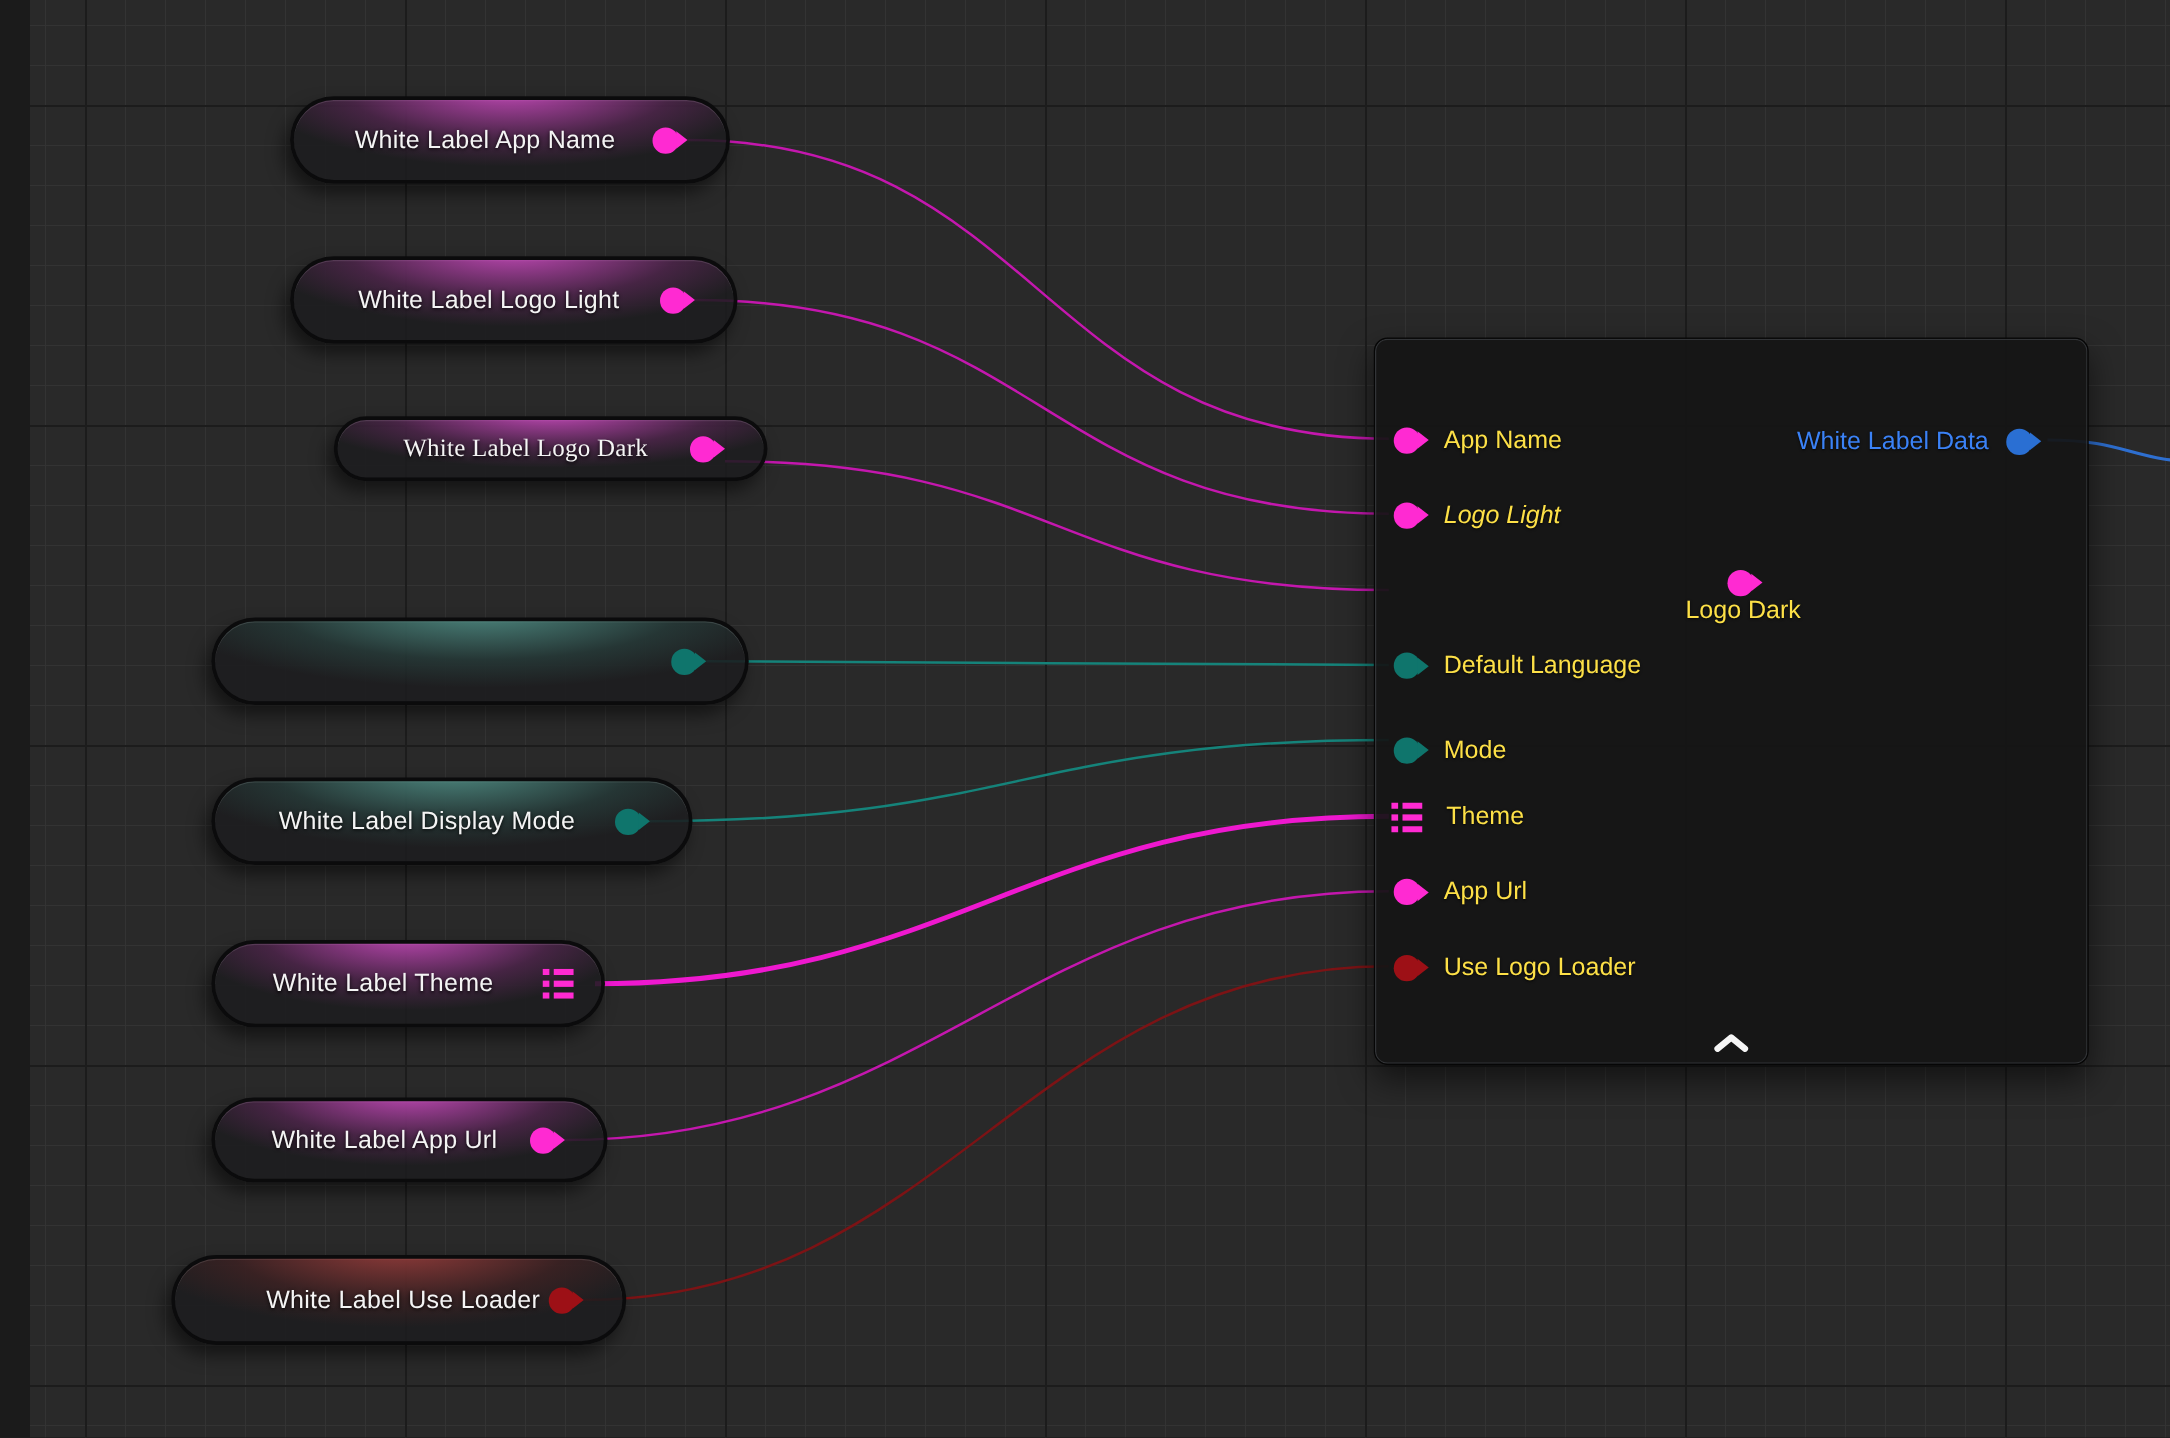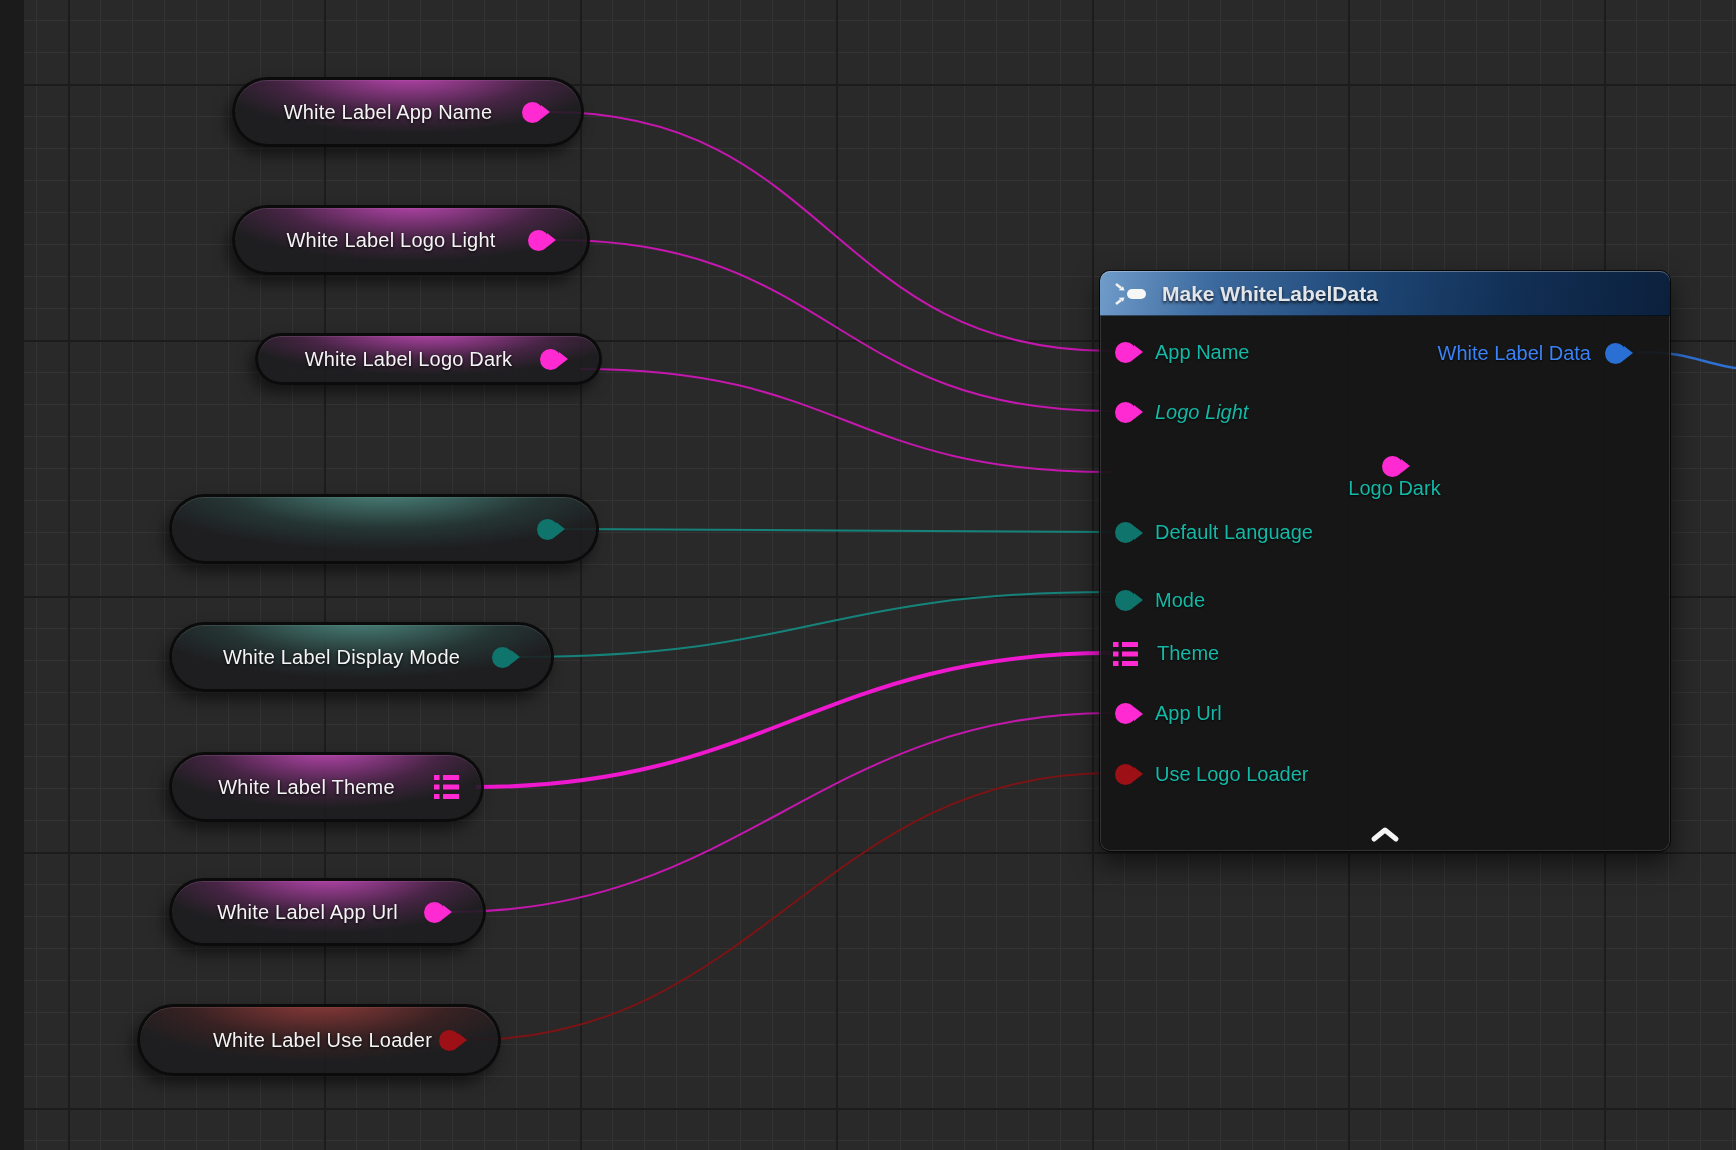--- a/index.html
+++ b/index.html
@@ -50,21 +50,21 @@
   .mhead{
     height:45px;border-radius:10px 10px 0 0;
     background:linear-gradient(100deg,#6f9cc9 0%,#3c699e 20%,#1d4573 48%,#112e53 74%,#0b203c 100%);
     box-shadow:inset 0 1px 0 rgba(255,255,255,.3), inset 0 -1px 0 rgba(0,0,0,.5);
     display:flex;align-items:center;gap:12px;padding:0 14px;box-sizing:border-box;
   }
   .mtitle{color:#e2e6ea;font-size:21px;font-weight:bold;text-shadow:0 2px 3px rgba(0,0,0,.75);white-space:nowrap;}
   .mrow{position:absolute;left:0;right:0;height:34px;display:flex;align-items:center;}
   .mrow .pin{position:relative;flex:0 0 auto;margin-left:15px;}
   .mrow .struct-ico{margin-left:13px;flex:0 0 auto;}
-  .mlabel{margin-left:19px;color:#14b8a6;font-size:20px;text-shadow:0 1px 2px rgba(0,0,0,.8);white-space:nowrap;}
+  .mlabel{margin-left:19px;color:#fde047;font-size:20px;text-shadow:0 1px 2px rgba(0,0,0,.8);white-space:nowrap;}
   .orow{position:absolute;top:65px;right:0;height:34px;display:flex;align-items:center;justify-content:flex-end;}
   .olabel{color:#3b82f6;font-size:20px;margin-right:14px;text-shadow:0 1px 2px rgba(0,0,0,.8);white-space:nowrap;}
   .orow .pin{position:relative;margin-right:44px;}
   .collapse{
     position:absolute;left:50%;bottom:6px;transform:translateX(-50%);
     background:none;border:none;padding:2px 6px;cursor:pointer;line-height:0;
   }
 </style>
 </head>
 <body>
@@ -86,21 +86,21 @@
       <div class="getter" style="left: 208px; top: 77px; width: 352px; height: 70px; border-radius: 35px;">
         <div class="glow" style="background: radial-gradient(82% 135% at 50% -14%, rgba(208, 76, 196, 0.92) 0%, rgba(148, 48, 138, 0.34) 46%, transparent 72%);"></div>
         <span class="glabel">White Label App Name</span>
         <span class="pin" style="--c: #ff2ad2;"></span>
       </div>
       <div class="getter" style="left: 208px; top: 205px; width: 358px; height: 70px; border-radius: 35px;">
         <div class="glow" style="background: radial-gradient(82% 135% at 50% -14%, rgba(208, 76, 196, 0.92) 0%, rgba(148, 48, 138, 0.34) 46%, transparent 72%);"></div>
         <span class="glabel">White Label Logo Light</span>
         <span class="pin" style="--c: #ff2ad2;"></span>
       </div>
-      <div class="getter" style="left: 231px; top: 333px; width: 347px; height: 52px; border-radius: 35px;">
+      <div class="getter" style="left: 243px; top: 333px; width: 347px; height: 52px; border-radius: 35px; font-family: Liberation Serif, serif;">
         <div class="glow" style="background: radial-gradient(82% 135% at 50% -14%, rgba(208, 76, 196, 0.92) 0%, rgba(148, 48, 138, 0.34) 46%, transparent 72%);"></div>
         <span class="glabel">White Label Logo Dark</span>
         <span class="pin" style="--c: #ff2ad2;"></span>
       </div>
       <div class="getter" style="left: 145px; top: 494px; width: 430px; height: 70px; border-radius: 35px;">
         <div class="glow" style="background: radial-gradient(82% 135% at 50% -14%, rgba(84, 152, 142, 0.88) 0%, rgba(52, 104, 96, 0.32) 46%, transparent 72%);"></div>
         <span class="pin" style="--c: #0f756c;"></span>
       </div>
       <div class="getter" style="left: 145px; top: 622px; width: 385px; height: 70px; border-radius: 35px;">
         <div class="glow" style="background: radial-gradient(82% 135% at 50% -14%, rgba(84, 152, 142, 0.88) 0%, rgba(52, 104, 96, 0.32) 46%, transparent 72%);"></div>
@@ -125,30 +125,20 @@
         <span class="pin" style="--c: #ff2ad2;"></span>
       </div>
       <div class="getter" style="left: 113px; top: 1004px; width: 364px; height: 72px; border-radius: 36px; justify-content: flex-end;">
         <div class="glow" style="background: radial-gradient(82% 135% at 50% -14%, rgba(164, 64, 62, 0.88) 0%, rgba(112, 40, 40, 0.32) 46%, transparent 72%);"></div>
         <span class="glabel">White Label Use Loader</span>
         <span class="pin" style="--c: #9d1016;"></span>
       </div>
     </div>
 
   <div class="mnode">
-    <div class="mhead">
-      <svg width="36" height="24" viewBox="0 0 36 24">
-        <line x1="2" y1="2" x2="7" y2="6" stroke="#f2f2f2" stroke-width="2.6"></line>
-        <path d="M10.5 8.6 L4.6 8.2 L9 4.3 Z" fill="#f2f2f2"></path>
-        <line x1="2" y1="22" x2="7" y2="18" stroke="#f2f2f2" stroke-width="2.6"></line>
-        <path d="M10.5 15.4 L4.6 15.8 L9 19.7 Z" fill="#f2f2f2"></path>
-        <rect x="13" y="7" width="19" height="10" rx="5" fill="#f7f7f7"></rect>
-      </svg>
-      <span class="mtitle">Make WhiteLabelData</span>
-    </div>
     <div id="make-rows">
         <div class="mrow" style="top: 64px;">
           <span class="pin" style="--c: #ff2ad2;"></span>
           <span class="mlabel">App Name</span>
         </div>
         <div class="mrow" style="top: 124.33px; font-style: italic;">
           <span class="pin" style="--c: #ff2ad2;"></span>
           <span class="mlabel">Logo Light</span>
         </div>
         <div class="mrow" style="top: 184.66px; flex-direction: column;">

